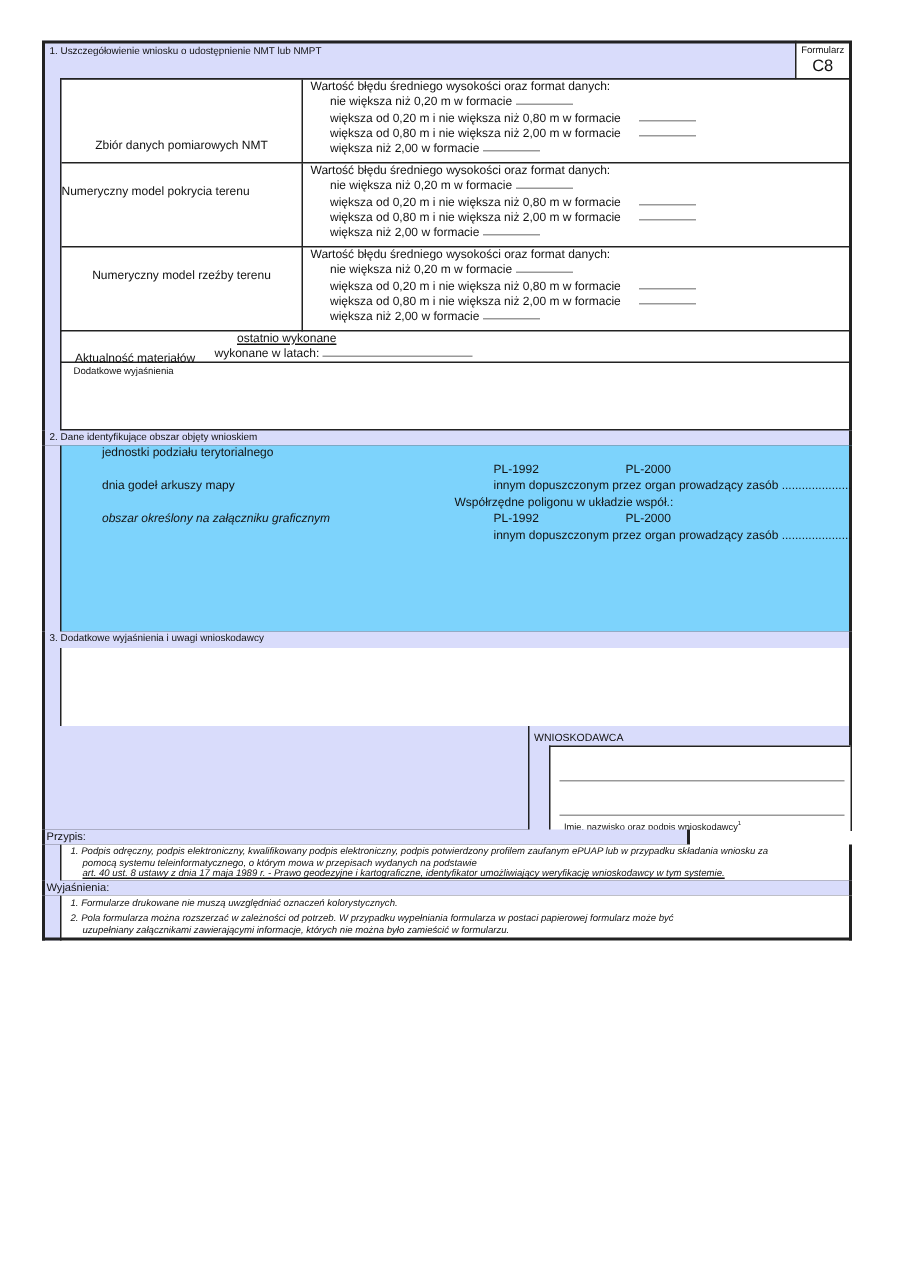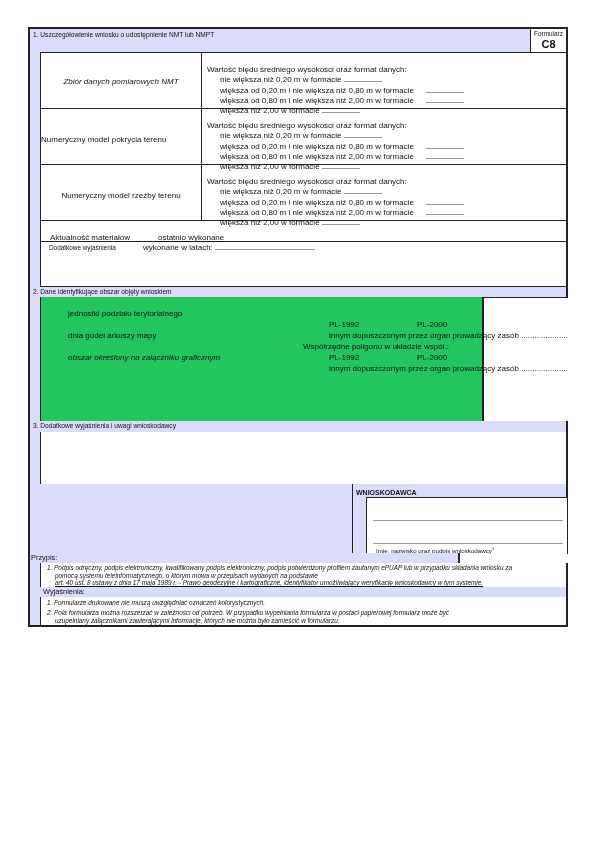--- a/index.html
+++ b/index.html
@@ -1,44 +1,44 @@
 <!DOCTYPE html>
 <html><head>
 <meta charset="utf-8">
 <style>
   * { box-sizing: border-box; margin: 0; padding: 0; }
   html, body { width: 600px; height: 849px; background: #ffffff; overflow: hidden; }
   body { position: relative; font-family: "Liberation Sans", sans-serif; color: #111; }
   .abs { position: absolute; }
   .blue { background: #d9dcfb; }
   .bd { border: 1px solid #222; }
-  .txt8 { font-size: 8px; line-height: 10.3px; white-space: nowrap; margin-top: 12px; }
+  .txt8 { font-size: 8px; line-height: 10.3px; white-space: nowrap; }
   .it { font-style: italic; font-size: 6.4px; line-height: 8px; white-space: nowrap; }
   .uline { border-bottom: 1px solid #999; display: inline-block; }
   .hdr { font-size: 6.6px; line-height: 10px; padding-left: 3px; white-space: nowrap; }
-  .bold { font-weight: bold; }
+  .bold { font-weight: normal; }
 </style>
 </head>
 <body>
 
 <div class="abs blue bd" style="left:28px;top:27px;width:503px;height:26px;border-width:2px 1px 1px 2px;">
   <div class="hdr" style="padding-top:1px;">1. Uszczegółowienie wniosku o udostępnienie NMT lub NMPT</div>
 </div>
 <div class="abs bd" style="left:530px;top:27px;width:38px;height:26px;background:#ffffff;border-width:2px 2px 1px 1px;text-align:center;">
   <div style="font-size:6.4px;line-height:9px;">Formularz</div>
   <div class="bold" style="font-size:11px;line-height:13px;">C8</div>
 </div>
 
 <div class="abs blue" style="left:28px;top:52px;width:13px;height:236px;border-left:2px solid #222;"></div>
 <div class="abs" style="left:566px;top:52px;width:2px;height:236px;background:#222;"></div>
 
 <div class="abs" style="left:40px;top:52px;width:527px;height:169px;border:1px solid #222;border-right:none;">
 
   <div class="abs" style="left:0;top:0;width:526px;height:56px;border-bottom:1px solid #222;">
-    <div class="abs txt8" style="left:0;width:160px;top:12px;text-align:center;font-style:italic;">Zbiór danych pomiarowych NMT</div>
+    <div class="abs txt8" style="left:0;width:160px;top:39px;text-align:center;">Zbiór danych pomiarowych NMT</div>
     <div class="abs" style="left:160px;top:0;width:1px;height:56px;background:#222;"></div>
     <div class="abs txt8" style="left:166px;top:0;">
       <div>Wartość błędu średniego wysokości oraz format danych:</div>
       <div style="padding-left:13px;"><span>nie większa niż 0,20 m w formacie</span> <span class="uline" style="width:38px;"></span></div>
       <div style="padding-left:13px;"><span>większa od 0,20 m i nie większa niż 0,80 m w formacie</span> <span class="uline" style="width:38px;margin-left:10px;"></span></div>
       <div style="padding-left:13px;"><span>większa od 0,80 m i nie większa niż 2,00 m w formacie</span> <span class="uline" style="width:38px;margin-left:10px;"></span></div>
       <div style="padding-left:13px;"><span>większa niż 2,00 w formacie</span> <span class="uline" style="width:38px;"></span></div>
     </div>
   </div>
 
@@ -61,37 +61,37 @@
       <div>Wartość błędu średniego wysokości oraz format danych:</div>
       <div style="padding-left:13px;"><span>nie większa niż 0,20 m w formacie</span> <span class="uline" style="width:38px;"></span></div>
       <div style="padding-left:13px;"><span>większa od 0,20 m i nie większa niż 0,80 m w formacie</span> <span class="uline" style="width:38px;margin-left:10px;"></span></div>
       <div style="padding-left:13px;"><span>większa od 0,80 m i nie większa niż 2,00 m w formacie</span> <span class="uline" style="width:38px;margin-left:10px;"></span></div>
       <div style="padding-left:13px;"><span>większa niż 2,00 w formacie</span> <span class="uline" style="width:38px;"></span></div>
     </div>
   </div>
 </div>
 
 <div class="abs" style="left:40px;top:220px;width:527px;height:22px;border-left:1px solid #222;border-bottom:1px solid #222;">
-  <div class="abs txt8" style="left:9px;top:1px;">Aktualność materiałów</div>
+  <div class="abs txt8" style="left:9px;top:14px;">Aktualność materiałów</div>
   <div class="abs txt8" style="left:117px;top:1px;text-decoration:underline;">ostatnio wykonane</div>
   <div class="abs txt8" style="left:102px;top:11px;">
     <span>wykonane w latach:</span><span class="uline" style="width:100px;margin-left:2px;"></span>
   </div>
 </div>
 
 <div class="abs" style="left:40px;top:241px;width:527px;height:47px;border-left:1px solid #222;border-bottom:2px solid #222;">
   <div class="abs" style="left:8px;top:3px;font-size:6.4px;line-height:8px;white-space:nowrap;">Dodatkowe wyjaśnienia</div>
   <div class="abs" style="left:0;top:12px;width:526px;height:32px;"></div>
 </div>
 
 <div class="abs blue" style="left:28px;top:287px;width:540px;height:11px;border-left:2px solid #222;border-right:2px solid #222;border-bottom:1px solid #222;">
   <div class="hdr" style="line-height:10px;">2. Dane identyfikujące obszar objęty wnioskiem</div>
 </div>
 <div class="abs blue" style="left:28px;top:297px;width:13px;height:125px;border-left:2px solid #222;"></div>
-<div class="abs" style="left:40px;top:297px;width:444px;height:125px;border-left:1px solid #222;border-right:2px solid #222;border-bottom:1px solid #222;background:#22c55e;">
+<div class="abs" style="left:40px;top:297px;width:528px;height:125px;border-left:1px solid #222;border-right:2px solid #222;border-bottom:1px solid #222;background:#7dd3fc;">
   <div class="abs txt8" style="left:27px;top:0px;">jednostki podziału terytorialnego</div>
   <div class="abs txt8" style="left:27px;top:22px;">dnia godeł arkuszy mapy</div>
   <div class="abs txt8" style="left:27px;top:44px;font-style:italic;">obszar określony na załączniku graficznym</div>
 
   <div class="abs txt8" style="left:288px;top:11px;">PL-1992</div>
   <div class="abs txt8" style="left:376px;top:11px;">PL-2000</div>
   <div class="abs txt8" style="left:288px;top:22px;width:238px;overflow:hidden;">innym dopuszczonym przez organ prowadzący zasób ......................</div>
 
   <div class="abs txt8" style="left:262px;top:33px;">Współrzędne poligonu w układzie współ.:</div>
   <div class="abs txt8" style="left:288px;top:44px;">PL-1992</div>
@@ -121,20 +121,20 @@
   <div style="font-size:7.4px;line-height:10px;padding-left:1px;">Przypis:</div>
 </div>
 <div class="abs blue" style="left:28px;top:563px;width:13px;height:25px;border-left:2px solid #222;"></div>
 <div class="abs" style="left:40px;top:563px;width:528px;height:25px;border-left:1px solid #222;border-right:2px solid #222;border-bottom:1px solid #222;background:#fff;">
   <div class="abs it" style="left:6px;top:1px;">1. Podpis odręczny, podpis elektroniczny, kwalifikowany podpis elektroniczny, podpis potwierdzony profilem zaufanym ePUAP lub w przypadku składania wniosku za</div>
   <div class="abs it" style="left:14px;top:9px;">pomocą systemu teleinformatycznego, o którym mowa w przepisach wydanych na podstawie</div>
   <div class="abs it" style="left:14px;top:16px;text-decoration:underline;">art. 40 ust. 8 ustawy z dnia 17 maja 1989 r. - Prawo geodezyjne i kartograficzne, identyfikator umożliwiający weryfikację wnioskodawcy w tym systemie.</div>
 </div>
 
 <div class="abs blue" style="left:28px;top:587px;width:540px;height:11px;border-left:2px solid #222;border-right:2px solid #222;border-bottom:1px solid #222;">
-  <div style="font-size:7.4px;line-height:10px;padding-left:13px;">Wyjaśnienia:</div>
+  <div style="font-size:7.4px;line-height:10px;padding-left:1px;">Wyjaśnienia:</div>
 </div>
 <div class="abs blue" style="left:28px;top:597px;width:13px;height:30px;border-left:2px solid #222;border-bottom:2px solid #222;"></div>
 <div class="abs" style="left:40px;top:597px;width:528px;height:30px;border-left:1px solid #222;border-right:2px solid #222;border-bottom:2px solid #222;background:#fff;">
   <div class="abs it" style="left:6px;top:2px;">1. Formularze drukowane nie muszą uwzględniać oznaczeń kolorystycznych.</div>
   <div class="abs it" style="left:6px;top:12px;">2. Pola formularza można rozszerzać w zależności od potrzeb. W przypadku wypełniania formularza w postaci papierowej formularz może być</div>
   <div class="abs it" style="left:14px;top:19.5px;">uzupełniany załącznikami zawierającymi informacje, których nie można było  zamieścić w formularzu.</div>
 </div>
 
 </body></html>

